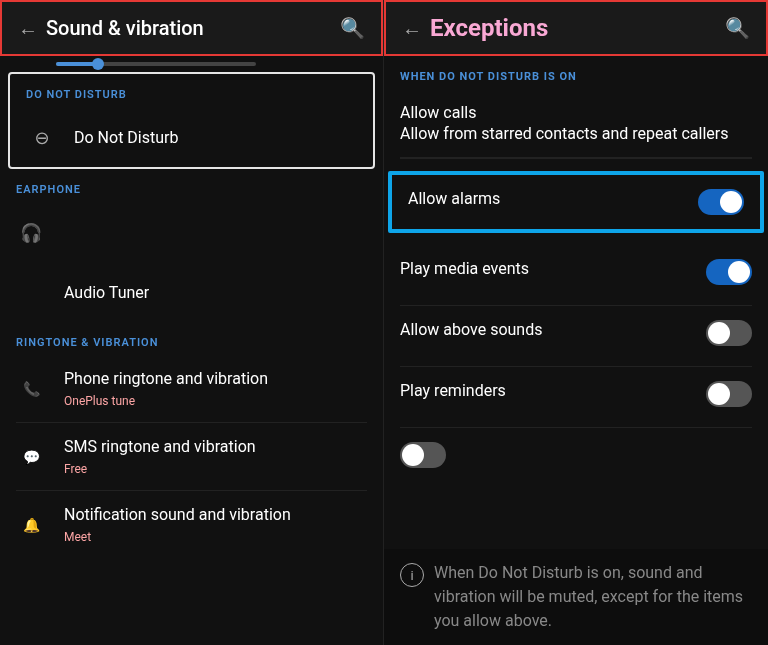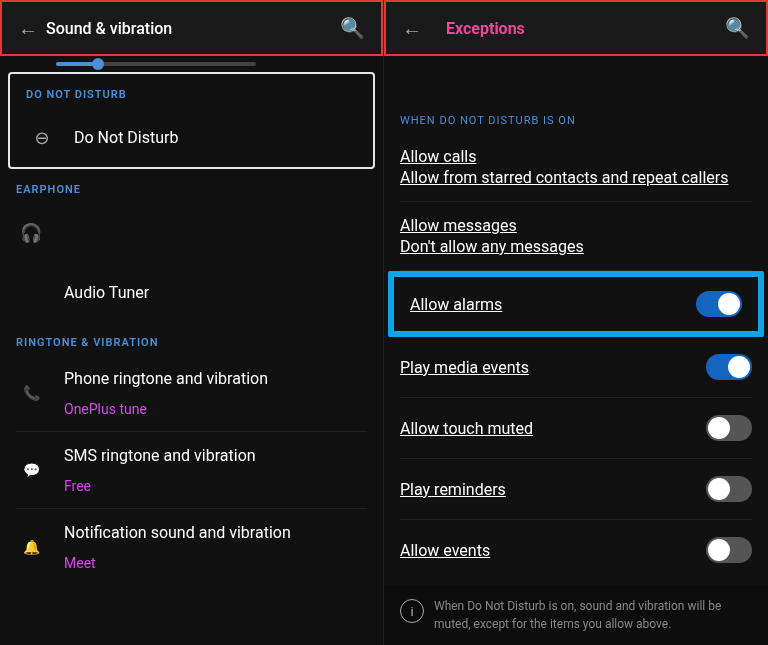--- a/index.html
+++ b/index.html
@@ -26,21 +26,21 @@
 
     .header {
       display: flex;
       align-items: center;
       padding: 12px 16px;
       background: #1a1a1a;
       min-height: 56px;
     }
 
     .header-title {
-      font-size: 16px;
+      font-size: 20px;
       font-weight: 500;
       color: #fff;
       flex: 1;
       margin-left: 8px;
     }
 
     .header-icon {
       color: #aaa;
       font-size: 20px;
       cursor: pointer;
@@ -119,23 +119,23 @@
       display: flex;
       flex-direction: column;
     }
 
     .menu-item-title {
       font-size: 16px;
       color: #fff;
     }
 
     .menu-item-subtitle {
-      font-size: 14px;
-      color: #d946ef;
-      margin-top: 13px;
+      font-size: 12px;
+      color: #fca5a5;
+      margin-top: 6px;
     }
 
     .do-not-disturb-section {
       border: 2px solid #e5e5e5;
       margin: 0 8px;
       border-radius: 4px;
     }
 
     
     .right-panel {
@@ -151,43 +151,41 @@
       display: flex;
       align-items: center;
       padding: 12px 16px;
       background: #1a1a1a;
       min-height: 56px;
       border: 2px solid #e53935;
       margin: 0;
     }
 
     .right-header-title {
-      font-size: 16px;
+      font-size: 24px;
       font-weight: 700;
-      color: #ec4899;
+      color: #f9a8d4;
       flex: 1;
-      margin-left: 24px;
+      margin-left: 8px;
     }
 
     .when-dnd-label {
       font-size: 11px;
-      font-weight: 400;
+      font-weight: 700;
       color: #4a90d9;
       letter-spacing: 1px;
       padding: 14px 16px 6px 16px;
       text-transform: uppercase;
-      margin-top: 44px;
     }
 
     .exception-item {
       display: flex;
-      align-items: center;
+      align-items: flex-start;
       padding: 14px 16px;
       min-height: 60px;
-      text-decoration: underline;
     }
 
     .exception-item-content {
       flex: 1;
       display: flex;
       flex-direction: column;
     }
 
     .exception-title {
       font-size: 16px;
@@ -230,22 +228,22 @@
 
     .toggle-on .toggle-thumb {
       left: 22px;
     }
 
     .toggle-off .toggle-thumb {
       left: 2px;
     }
 
     .allow-alarms-row {
-      border: 6px solid #0ea5e9;
-      margin: 0 4px;
+      border: 4px solid #0ea5e9;
+      margin: 12px 4px;
       border-radius: 2px;
     }
 
     .info-row {
       display: flex;
       align-items: flex-start;
       padding: 12px 16px;
       background: #0d0d0d;
       margin-top: auto;
     }
@@ -259,21 +257,21 @@
       align-items: center;
       justify-content: center;
       color: #aaa;
       font-size: 13px;
       margin-right: 10px;
       flex-shrink: 0;
       margin-top: 2px;
     }
 
     .info-text {
-      font-size: 12px;
+      font-size: 16px;
       color: #888;
       line-height: 1.5;
     }
 
     .divider {
       height: 1px;
       background: #222;
       margin: 0 16px;
     }
   </style>
@@ -351,26 +349,20 @@
   <div class="when-dnd-label">WHEN DO NOT DISTURB IS ON</div>
 
   <div class="exception-item">
     <div class="exception-item-content">
       <span class="exception-title">Allow calls</span>
       <span class="exception-subtitle">Allow from starred contacts and repeat callers</span>
     </div>
   </div>
   <div class="divider"></div>
 
-  <div class="exception-item">
-    <div class="exception-item-content">
-      <span class="exception-title">Allow messages</span>
-      <span class="exception-subtitle">Don't allow any messages</span>
-    </div>
-  </div>
   <div class="divider"></div>
 
   <div class="exception-item allow-alarms-row">
     <div class="exception-item-content">
       <span class="exception-title">Allow alarms</span>
     </div>
     <div class="toggle toggle-on">
       <div class="toggle-thumb"></div>
     </div>
   </div>
@@ -380,42 +372,39 @@
       <span class="exception-title">Play media events</span>
     </div>
     <div class="toggle toggle-on">
       <div class="toggle-thumb"></div>
     </div>
   </div>
   <div class="divider"></div>
 
   <div class="exception-item">
     <div class="exception-item-content">
-      <span class="exception-title">Allow touch muted</span>
+      <span class="exception-title">Allow above sounds</span>
     </div>
     <div class="toggle toggle-off">
       <div class="toggle-thumb"></div>
     </div>
   </div>
   <div class="divider"></div>
 
   <div class="exception-item">
     <div class="exception-item-content">
       <span class="exception-title">Play reminders</span>
     </div>
     <div class="toggle toggle-off">
       <div class="toggle-thumb"></div>
     </div>
   </div>
   <div class="divider"></div>
 
   <div class="exception-item">
-    <div class="exception-item-content">
-      <span class="exception-title">Allow events</span>
-    </div>
     <div class="toggle toggle-off">
       <div class="toggle-thumb"></div>
     </div>
   </div>
 
   <div class="info-row">
     <div class="info-icon">i</div>
     <span class="info-text">When Do Not Disturb is on, sound and vibration will be muted, except for the items you allow above.</span>
   </div>
 </div>

